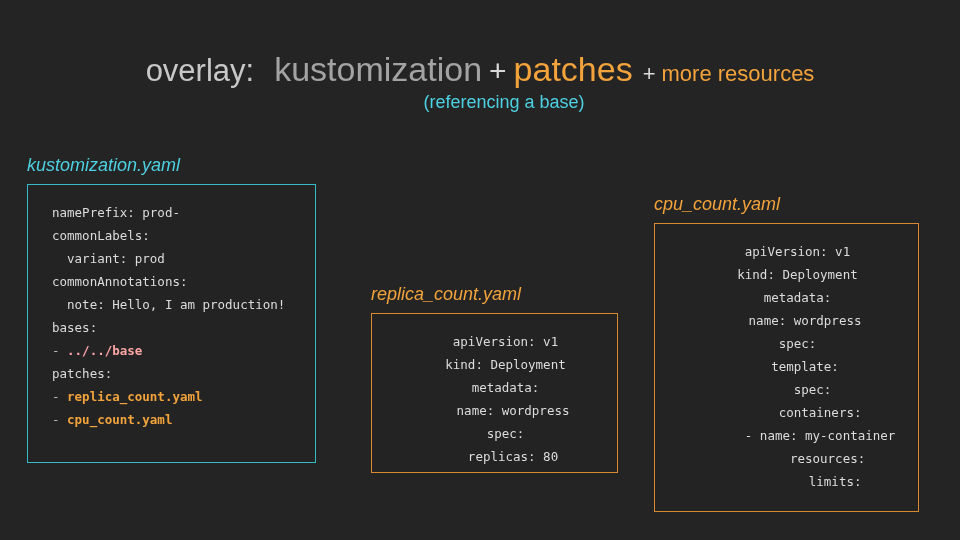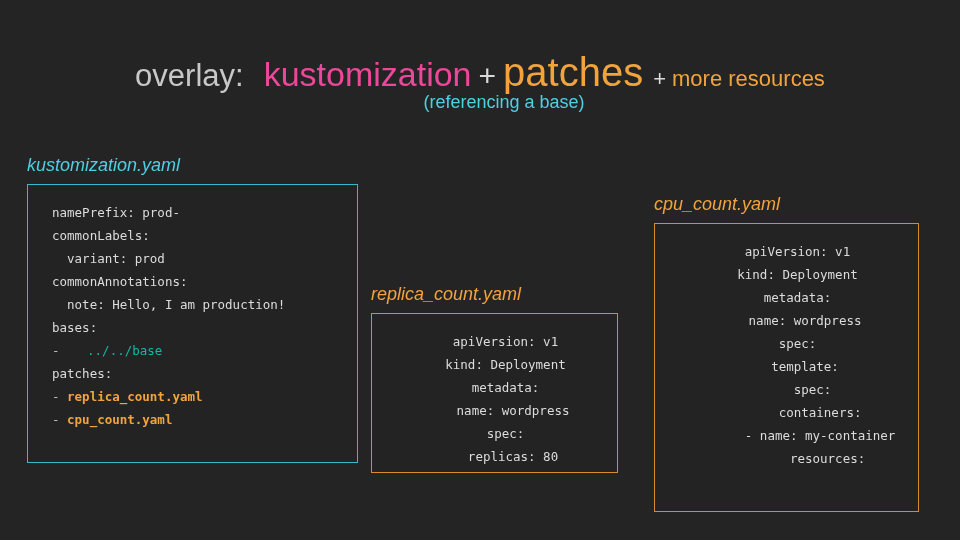--- a/index.html
+++ b/index.html
@@ -32,29 +32,29 @@
   }
   .t-overlay {
     font-size: 31px;
     color: #c8c8c8;
     letter-spacing: 0px;
     margin-top: 42px;
   }
   .t-gap { display: inline-block; width: 20px; }
   .t-kustomization {
     font-size: 34px;
-    color: #ec4899;
+    color: #a3a3a3;
   }
   .t-plus1 {
     font-size: 30px;
     color: #d9d9d9;
     padding: 0 7px;
   }
   .t-patches {
-    font-size: 40px;
+    font-size: 34px;
     color: #f2a33c;
   }
   .t-plus2 {
     font-size: 22px;
     color: #d9d9d9;
     padding: 0 6px 0 10px;
   }
   .t-more {
     font-size: 22px;
     color: #f2a33c;
@@ -92,27 +92,27 @@
   .card.orange .card-title { color: #f2a33c; }
   .card.orange .card-box  { border-color: #d78a2f; text-align: center; }
 
   .code {
     font-family: "DejaVu Sans Mono", "Liberation Mono", monospace;
     font-size: 12.5px;
     line-height: 23px;
     color: #dcdcdc;
     white-space: pre;
   }
-  .code .hl-cyan   { color: #14b8a6; font-weight: normal; margin-left: 20px; }
+  .code .hl-cyan   { color: #fca5a5; font-weight: bold; }
   .code .hl-orange { color: #f2a33c; font-weight: bold; }
   .code .dash      { color: #bdbdbd; }
 
   
   #card-kustomization { left: 27px; top: 156px; }
-  #card-kustomization .card-box { width: 331px; height: 279px; padding: 16px 0 15px 24px; }
+  #card-kustomization .card-box { width: 289px; height: 279px; padding: 16px 0 15px 24px; }
 
   #card-replica { left: 371px; top: 285px; }
   #card-replica .card-box { width: 247px; height: 160px; padding: 16px 0 0 22px; }
 
   #card-cpu { left: 654px; top: 195px; }
   #card-cpu .card-box { width: 265px; height: 289px; padding: 16px 0 0 22px; }
 </style>
 </head>
 <body>
 
@@ -136,17 +136,17 @@
   <div class="card orange" id="card-replica">
     <div class="card-title">replica_count.yaml</div>
     <div class="card-box">
       <div class="code"><div>apiVersion: v1</div><div>kind: Deployment</div><div>metadata:</div><div>  name: wordpress</div><div>spec:</div><div>  replicas: 80</div></div>
     </div>
   </div>
 
   <div class="card orange" id="card-cpu">
     <div class="card-title">cpu_count.yaml</div>
     <div class="card-box">
-      <div class="code"><div>apiVersion: v1</div><div>kind: Deployment</div><div>metadata:</div><div>  name: wordpress</div><div>spec:</div><div>  template:</div><div>    spec:</div><div>      containers:</div><div>      - name: my-container</div><div>        resources:</div></div>
+      <div class="code"><div>apiVersion: v1</div><div>kind: Deployment</div><div>metadata:</div><div>  name: wordpress</div><div>spec:</div><div>  template:</div><div>    spec:</div><div>      containers:</div><div>      - name: my-container</div><div>        resources:</div><div>          limits:</div></div>
     </div>
   </div>
 
 </div>
 
 </body></html>

